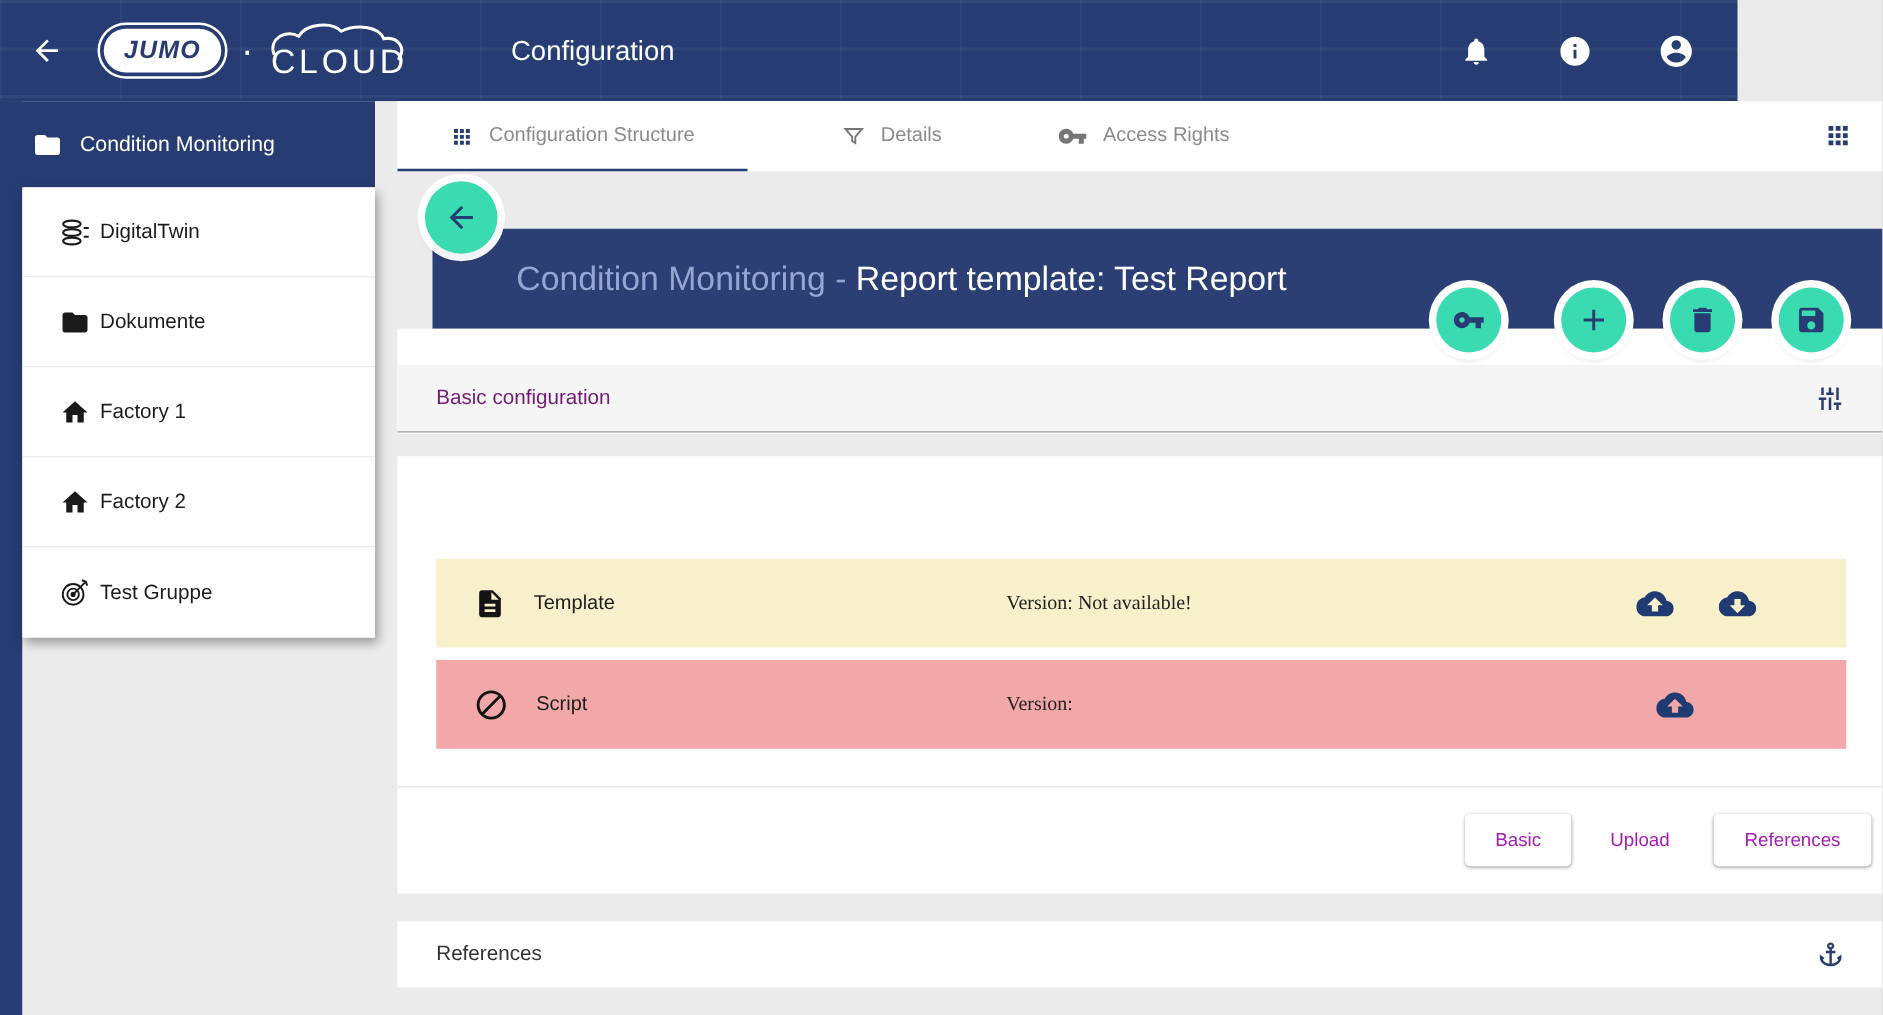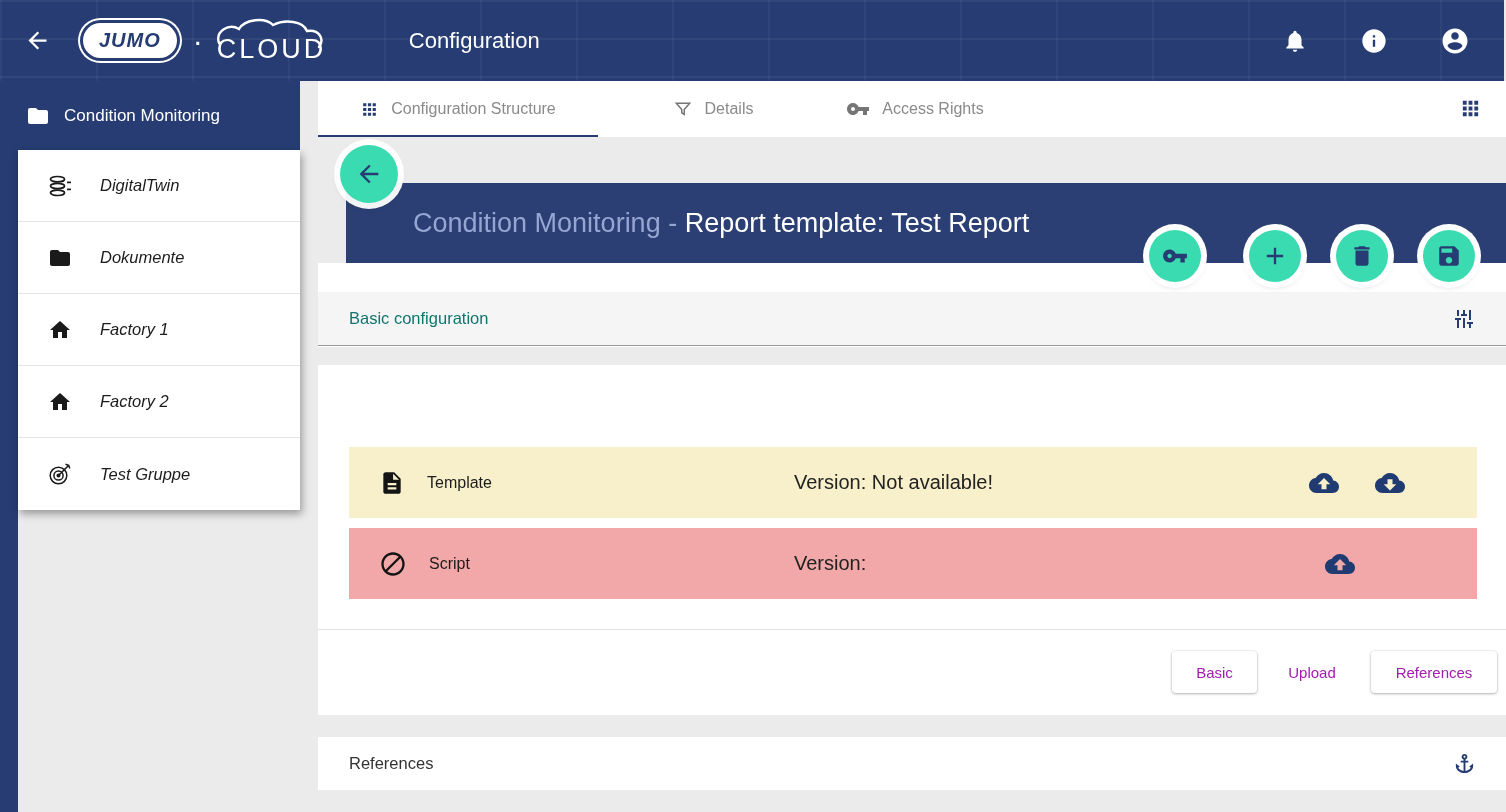--- a/index.html
+++ b/index.html
@@ -1,21 +1,21 @@
 <!DOCTYPE html>
 <html><head>
 <meta charset="utf-8">
 <style>
   * { margin:0; padding:0; box-sizing:border-box; }
   body { background:#d8d8d8; font-family:"Liberation Sans", sans-serif; }
   .app { position:relative; width:1506px; height:812px; overflow:hidden; background:#ebebeb; }
 
   
   .topbar {
-    position:absolute; left:0; top:0; width:1504px; height:81px;
+    position:absolute; left:0; top:0; width:1390px; height:81px;
     background-color:#263c72;
     background-image:
       linear-gradient(rgba(255,255,255,0.05) 2px, transparent 2px),
       linear-gradient(90deg, rgba(255,255,255,0.04) 2px, transparent 2px);
     background-size:74px 38px, 96px 46px;
     display:flex; align-items:center; color:#fff;
   }
   .topbar-back { background:none;border:none;cursor:pointer; margin-left:24px; display:flex; align-items:center; }
   .brand { display:flex; align-items:center; margin-left:32px; }
   .jumo-pill {
@@ -35,22 +35,22 @@
   .sidebar-root {
     position:absolute; left:0; top:81px; width:300px; height:69px; background:#263c72;
     color:#fff; display:flex; align-items:center; gap:14px; padding-left:26px; cursor:pointer;
   }
   .sidebar-root span { font-size:17px; }
   .sidebar-panel {
     position:absolute; left:18px; top:150px; width:282px; height:360px; background:#fff;
     box-shadow:2px 4px 8px rgba(0,0,0,0.35);
   }
   .side-item {
-    height:72px; display:flex; align-items:center; gap:28px; padding-left:30px;
-    border-bottom:1px solid #e3e3e3; cursor:pointer; background:#fff;font-style:italic;
+    height:72px; display:flex; align-items:center; gap:8px; padding-left:30px;
+    border-bottom:1px solid #e3e3e3; cursor:pointer; background:#fff;
   }
   .side-item:last-child { border-bottom:none; }
   .side-item span { font-size:16.5px; color:#1c1c1c; }
   .below-panel { position:absolute; left:18px; top:510px; width:282px; height:302px; background:#ebebeb; }
 
   
   .main-bg { position:absolute; left:300px; top:81px; width:1206px; height:731px; background:#ebebeb; }
   .tabbar { position:absolute; left:318px; top:81px; width:1188px; height:56px; background:#fff; }
   .tab { position:absolute; top:0; height:56px; display:flex; align-items:center; justify-content:center; gap:12px; cursor:pointer; background:none; border:none; }
   .tab span { font-size:16px; color:#8a8a8a; }
@@ -81,34 +81,34 @@
   }
   .fab-key { left:1149px; } .fab-add { left:1249px; } .fab-delete { left:1336px; } .fab-save { left:1423px; }
 
   
   .card { position:absolute; left:318px; width:1188px; background:#fff; }
   .card1 { top:263px; height:84px; }
   .basic-row {
     position:absolute; left:0; top:29px; width:100%; height:54px; background:#f5f5f5;
     border-bottom:1px solid #9a9a9a; display:flex; align-items:center; padding:0 30px 0 31px;
   }
-  .basic-row span { font-size:16.5px; color:#0f766e; }
+  .basic-row span { font-size:16.5px; color:#701a75; }
   .section-icon-btn { margin-left:auto; background:none; border:none; cursor:pointer; display:flex; }
   .rot90 { transform:rotate(90deg); }
 
   .card2 { top:365px; height:350px; }
   .section-head { position:absolute; left:0; top:18px; width:100%; height:44px; display:flex; align-items:center; padding:0 30px 0 31px; }
   .section-head span { font-size:16.5px; color:#333; }
 
   .file-row { position:absolute; left:31px; width:1128px; height:71px; display:flex; align-items:center; }
   .row-template { top:82px; background:#f7f0cb; }
   .row-script { top:163px; background:#f2a8a8; }
   .file-row .row-icon { margin-left:30px; display:flex; }
   .file-row .row-label { font-size:16px; color:#1c1c1c; margin-left:22px; }
-  .file-row .row-version { position:absolute; left:445px; font-size:20px; color:#222; }
+  .file-row .row-version { position:absolute; left:456px; font-size:16px; color:#222;font-family:Liberation Serif, serif; }
   .row-clouds { margin-left:auto; margin-right:72px; display:flex; gap:36px; }
   .row-clouds button { background:none; border:none; cursor:pointer; display:flex; }
   .row-script .row-clouds { margin-right:122px; }
 
   .card2-divider { position:absolute; left:0; top:264px; width:100%; height:1px; background:#e2e2e2; }
   .footer-btn {
     position:absolute; top:286px; height:42px; background:#fff; border:none; border-radius:4px;
     font-size:15px; color:#a21caf; cursor:pointer; font-family:inherit;
   }
   .btn-raised { box-shadow:0 1px 3px rgba(0,0,0,0.28), 0 0 0 1px rgba(0,0,0,0.04); }

